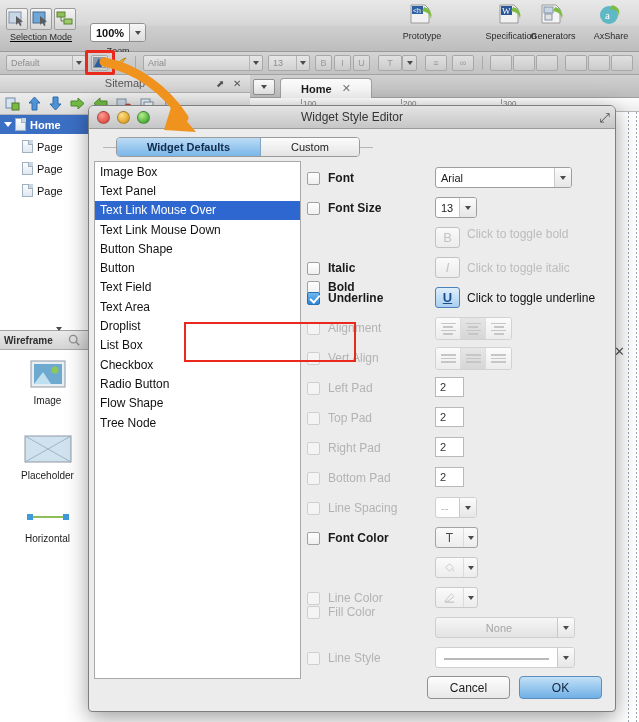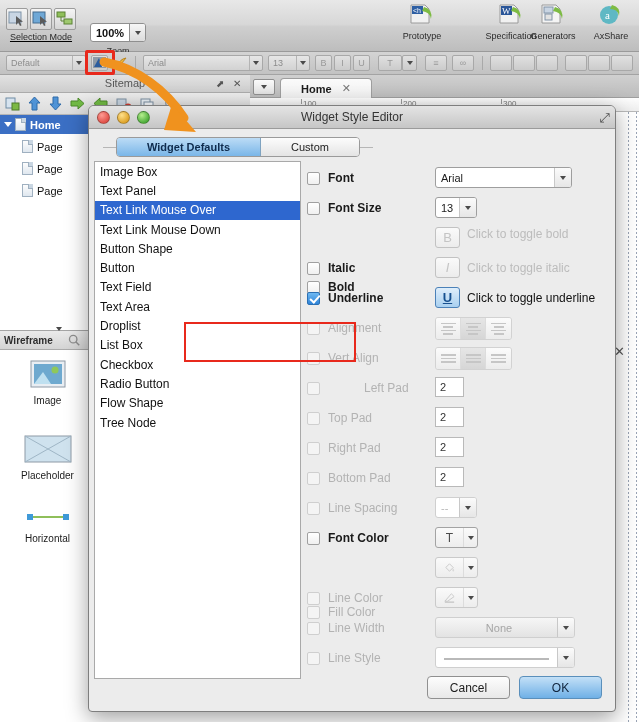--- a/index.html
+++ b/index.html
@@ -683,21 +683,21 @@
             <i class="ln" style="width:15px"></i>
             <i class="ln" style="width:15px"></i>
           </span>
         <span class="align-cell">
             <i class="ln" style="width:15px"></i>
             <i class="ln" style="width:15px"></i>
             <i class="ln" style="width:15px"></i>
           </span>
       </div>
 
-      <div class="ctrl-row" style="top:212px;gap:36px;">
+      <div class="ctrl-row" style="top:212px;">
         <span class="cb dim"></span>
         <span class="ctrl-label dim">Left Pad</span>
       </div>
       <div class="numfield" style="left:128px; top:216px;">2</div>
 
       <div class="ctrl-row" style="top:242px;align-items:center;">
         <span class="cb dim"></span>
         <span class="ctrl-label dim">Top Pad</span>
       </div>
       <div class="numfield" style="left:128px; top:246px;">2</div>
@@ -761,24 +761,20 @@
           <svg width="13" height="13" viewBox="0 0 14 14">
               <path d="M2 11 L9 3 L12 6 L5 11 Z" fill="none" stroke="#c8c8c8"></path>
               <path d="M2 12 h10" stroke="#c8c8c8" stroke-width="1.5"></path>
             </svg>
         </span>
         <span class="ar">
             <span class="caret"></span>
           </span>
       </div>
 
-      <div class="ctrl-row" style="top:452px;">
-        <span class="cb dim"></span>
-        <span class="ctrl-label dim">Line Width</span>
-      </div>
       <div class="sel-box dim gray" style="left:128px; top:456px; width:140px;">
         <span class="v">None</span>
         <span class="arr">
             <span class="caret"></span>
           </span>
       </div>
 
       <div class="ctrl-row" style="top:482px;">
         <span class="cb dim"></span>
         <span class="ctrl-label dim">Line Style</span>

